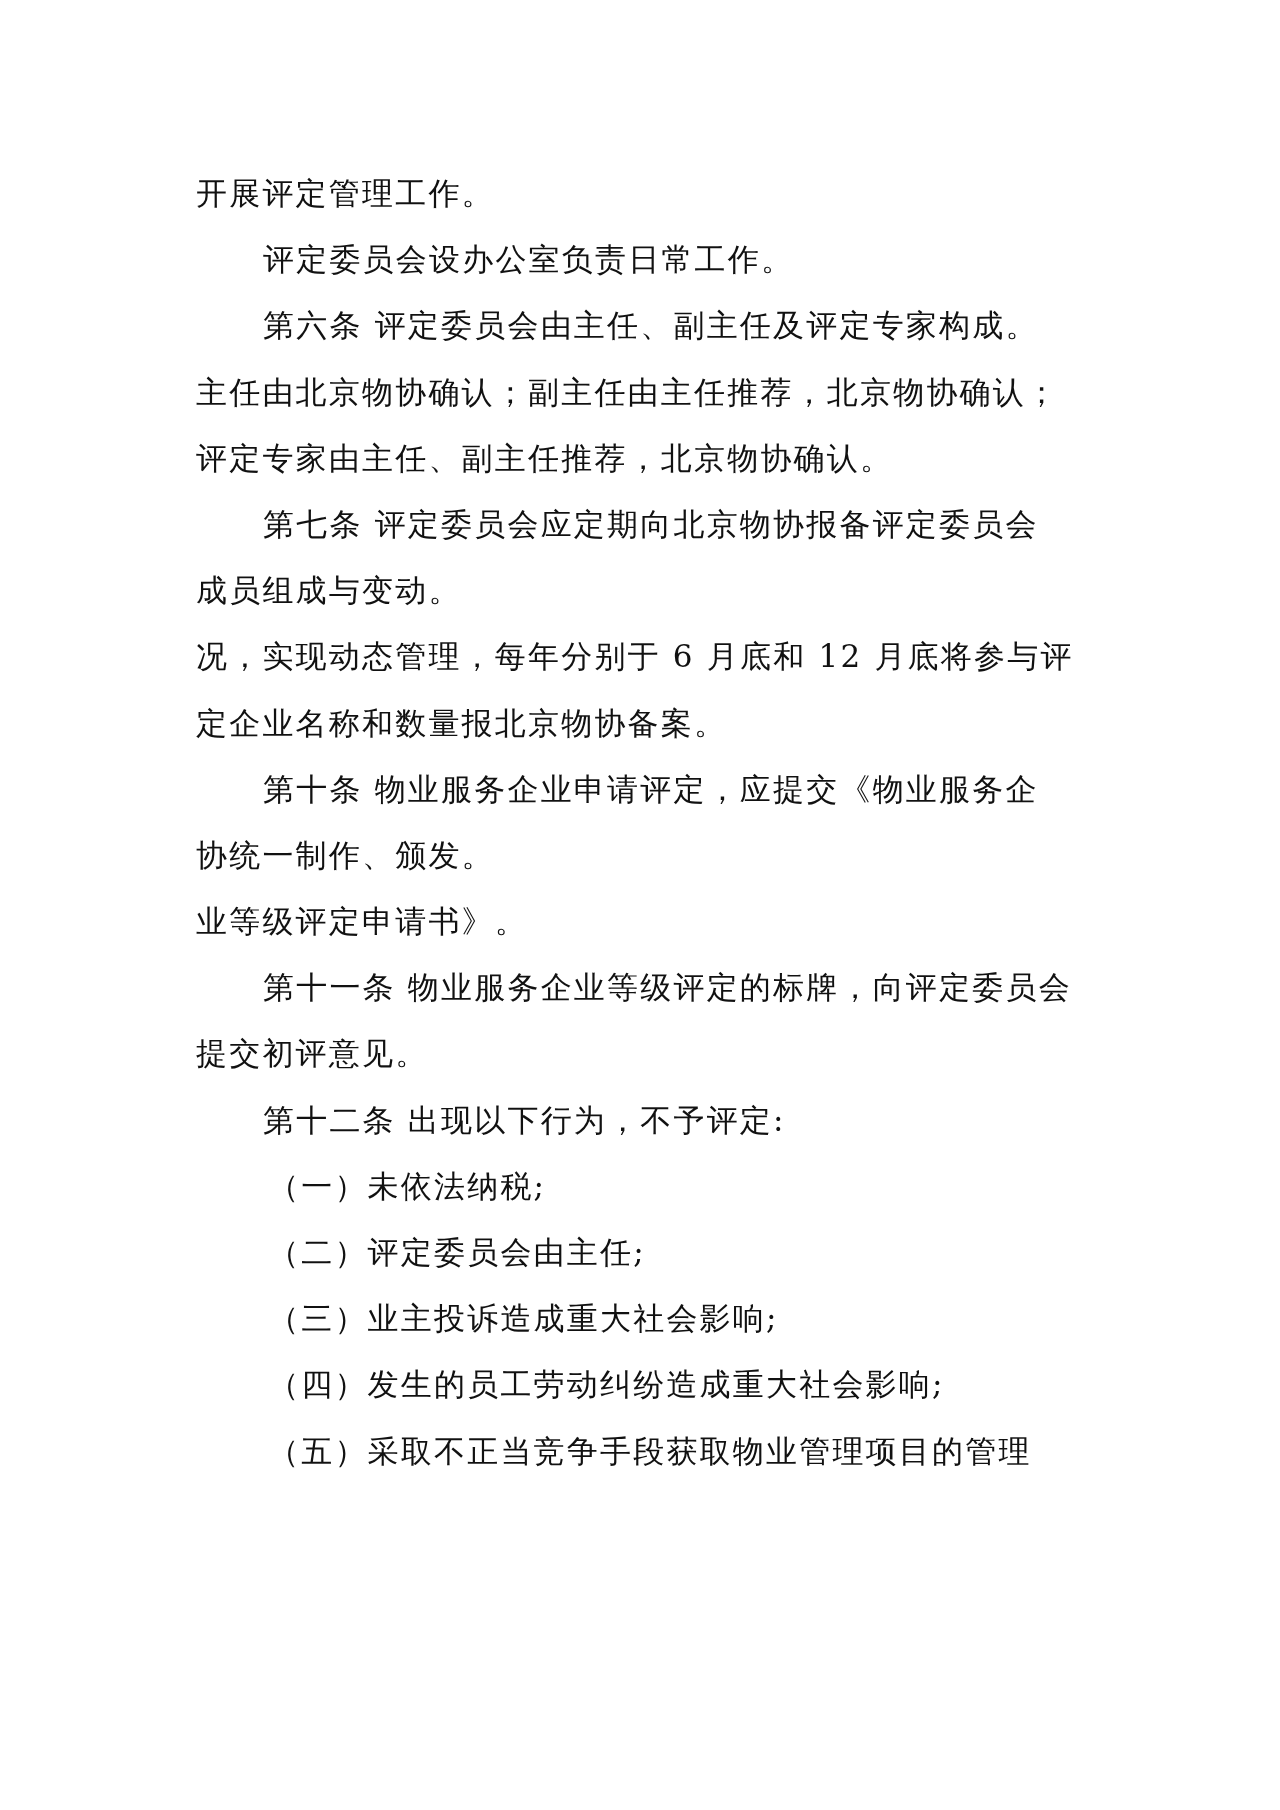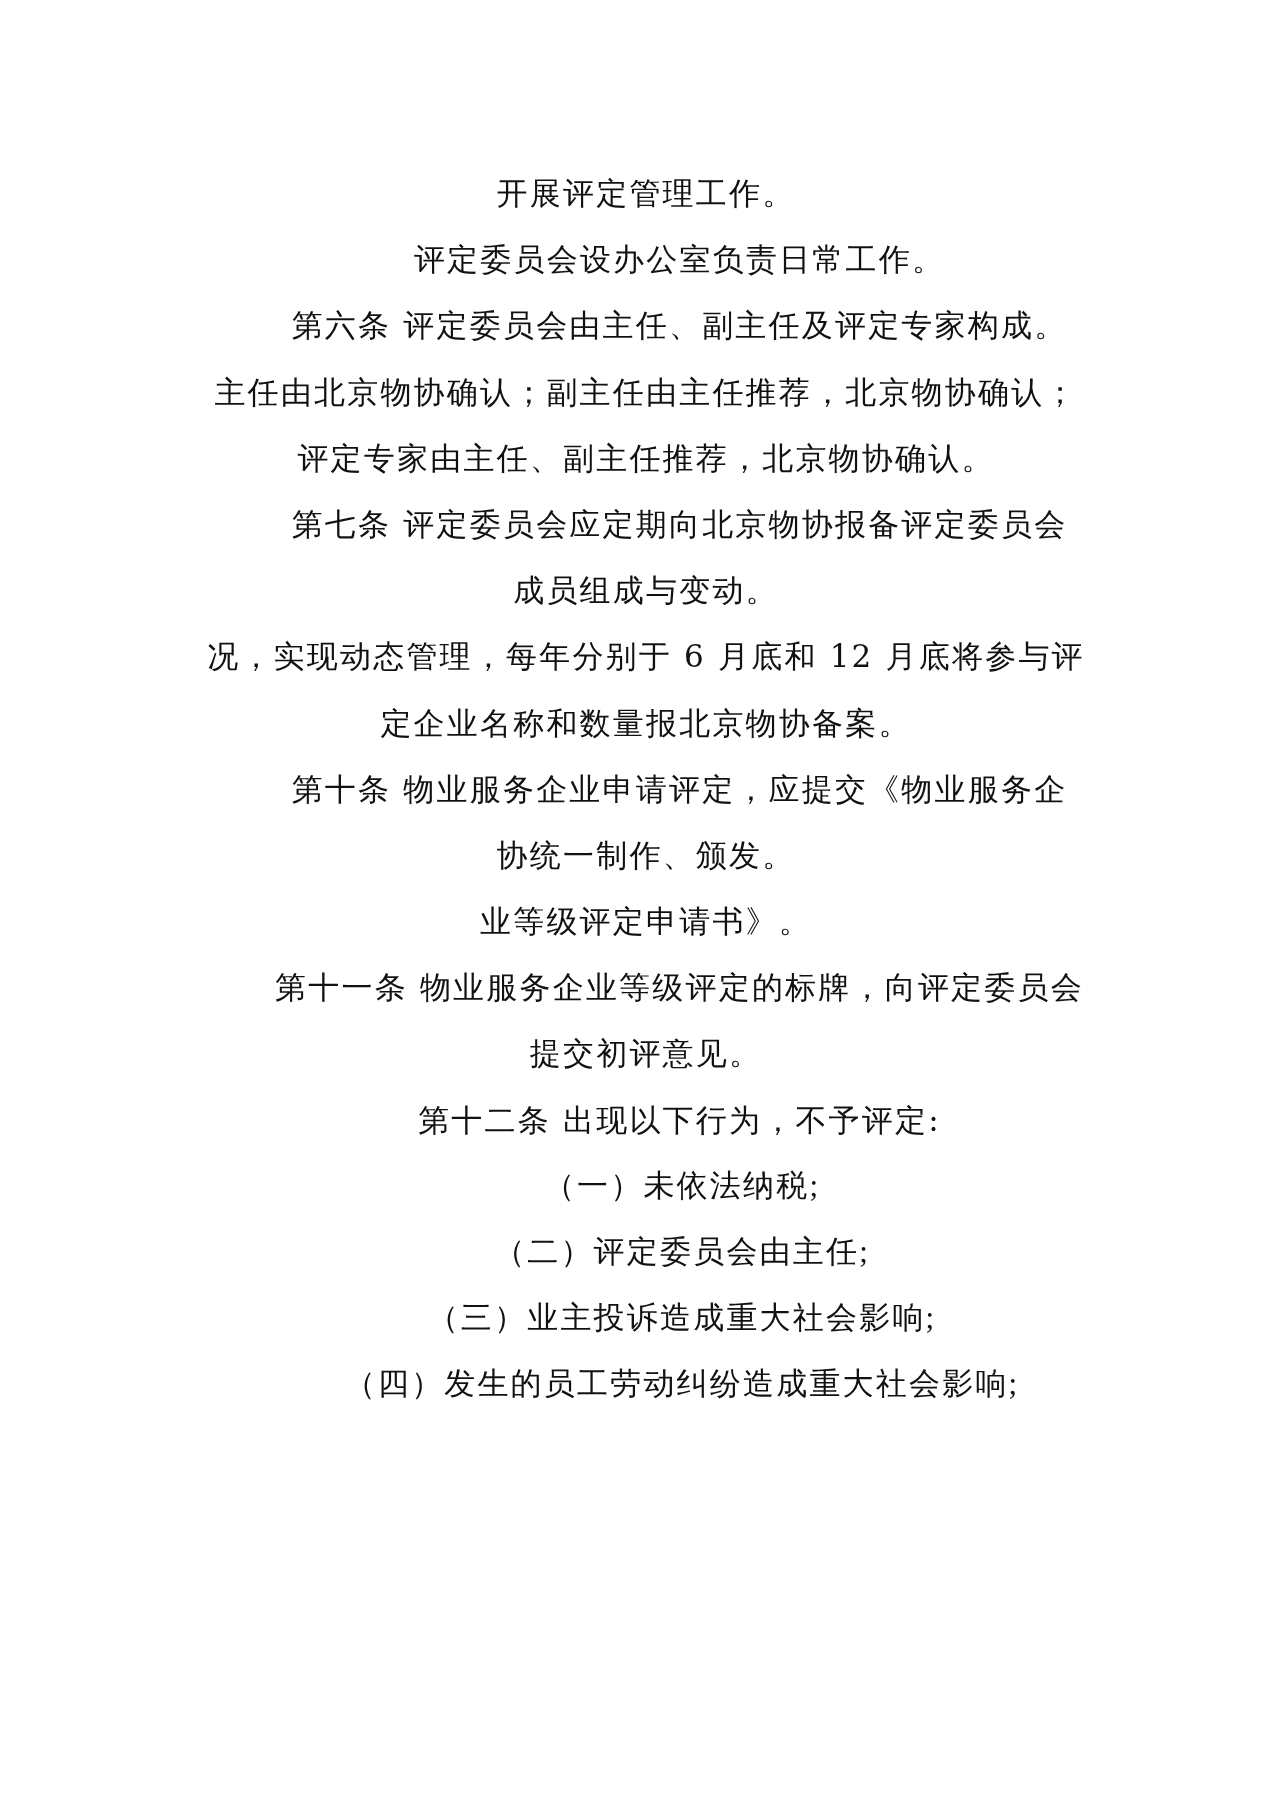--- a/index.html
+++ b/index.html
@@ -13,35 +13,33 @@
       position: relative;
       overflow: hidden;
       font-family: "DejaVu Serif", "Liberation Serif", serif;
       color: #111111;
     }
     .page {
       position: absolute;
       left: 196px;
       top: 160px;
       width: 900px;
-      text-align: center;
     }
     .line {
       height: 66.2px;
       line-height: 66.2px;
       font-size: 31px;
       letter-spacing: 2.2px;
       white-space: nowrap;
     }
     .indent {
       padding-left: 67px;
     }
     .item-indent {
       padding-left: 72px;
-      font-family: Liberation Serif, serif;
     }
   </style>
 </head>
 <body>
 
 <div class="page">
   <div class="line">开展评定管理工作。</div>
   <div class="line indent">评定委员会设办公室负责日常工作。</div>
   <div class="line indent">第六条 评定委员会由主任、副主任及评定专家构成。</div>
   <div class="line">主任由北京物协确认；副主任由主任推荐，北京物协确认；</div>
@@ -53,13 +51,14 @@
   <div class="line indent">第十条 物业服务企业申请评定，应提交《物业服务企</div>
   <div class="line">协统一制作、颁发。</div>
   <div class="line">业等级评定申请书》。</div>
   <div class="line indent">第十一条 物业服务企业等级评定的标牌，向评定委员会</div>
   <div class="line">提交初评意见。</div>
   <div class="line indent">第十二条 出现以下行为，不予评定:</div>
   <div class="line item-indent">（一）未依法纳税;</div>
   <div class="line item-indent">（二）评定委员会由主任;</div>
   <div class="line item-indent">（三）业主投诉造成重大社会影响;</div>
   <div class="line item-indent">（四）发生的员工劳动纠纷造成重大社会影响;</div>
+  <div class="line item-indent">（五）采取不正当竞争手段获取物业管理项目的管理</div>
 </div>
 
 </body></html>

